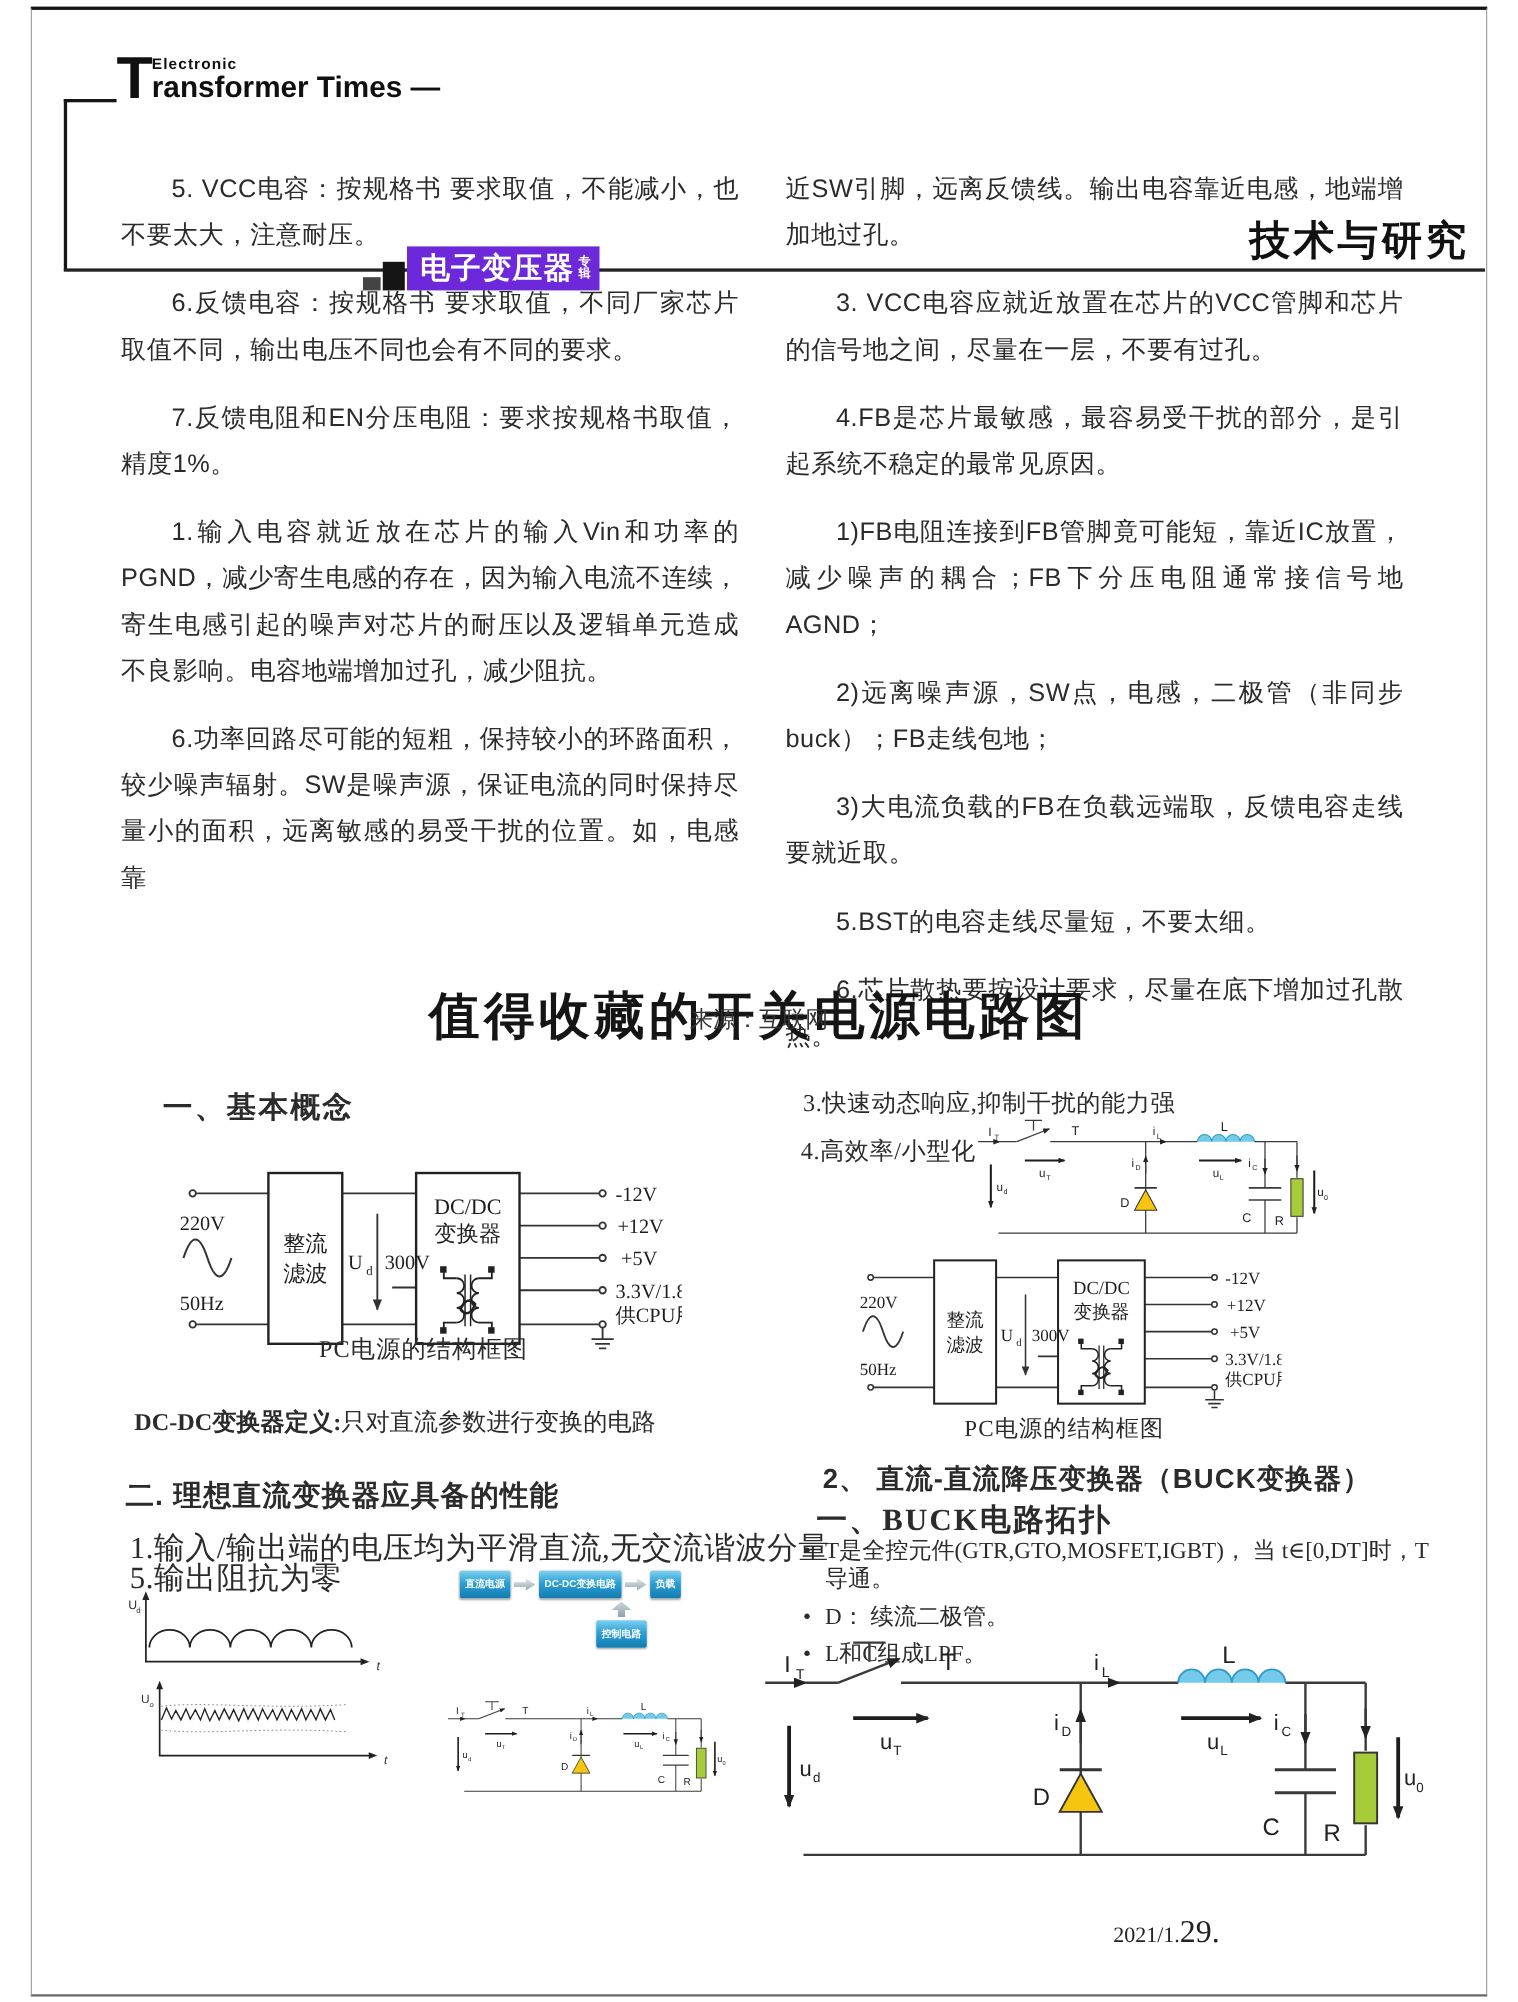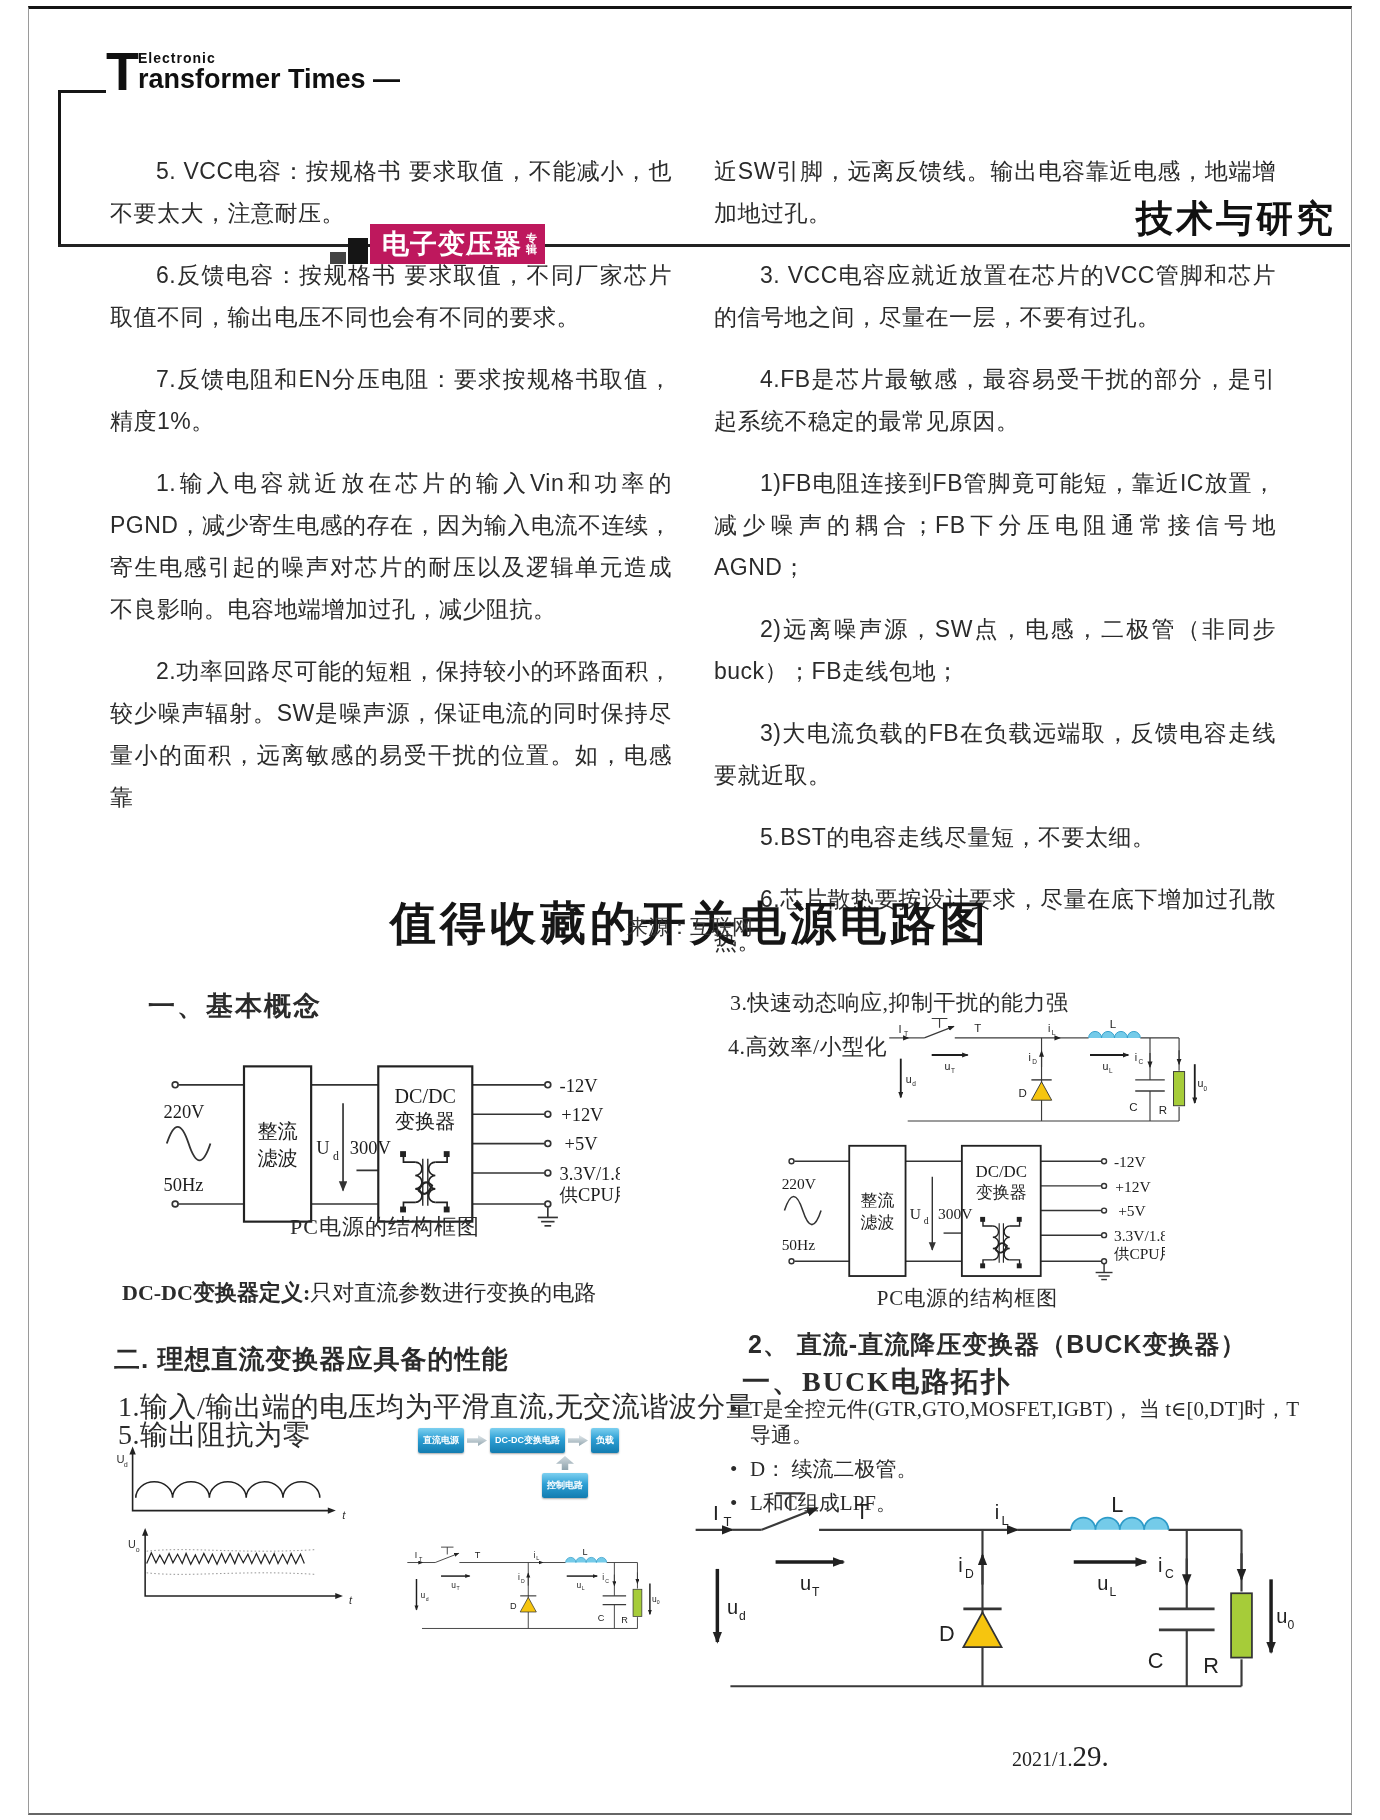--- a/index.html
+++ b/index.html
@@ -17,21 +17,21 @@
   .bracket-v{left:58px;top:90px;width:3px;height:156px;background:#161616;}
   .header-rule{left:58px;top:244px;width:1292px;height:3px;background:#222;}
   .logo{left:106px;top:48px;display:flex;align-items:flex-start;color:#101010;}
   .logo-t{font-size:54px;font-weight:800;line-height:46px;letter-spacing:-2px;}
   .logo-col{display:flex;flex-direction:column;margin-left:1px;margin-top:2px;}
   .logo-e{font-size:14px;font-weight:800;letter-spacing:1px;}
   .logo-m{font-size:27px;font-weight:800;line-height:26px;letter-spacing:0px;}
   .badge-wrap{left:330px;top:222px;display:flex;align-items:flex-end;height:42px;}
   .badge-step1{width:16px;height:12px;background:#444;margin-right:2px;}
   .badge-step2{width:20px;height:26px;background:#151515;margin-right:2px;}
-  .badge-box{height:40px;background:#be185d;color:#fff;display:flex;align-items:center;
+  .badge-box{height:40px;background:#6d28d9;color:#fff;display:flex;align-items:center;
              padding:0 8px 0 12px;}
   .badge-main{font-size:27px;font-weight:900;letter-spacing:1px;}
   .badge-sub{display:flex;flex-direction:column;font-size:11px;line-height:11px;
              margin-left:4px;font-weight:700;}
   .section-title{right:44px;top:194px;font-size:37px;font-weight:900;letter-spacing:3px;
                  font-family:"Liberation Serif", serif;color:#111;}
 
   
   .col{width:562px;font-size:23px;line-height:42px;text-align:justify;letter-spacing:.5px;}
   .col p{margin:0 0 20px 0;text-indent:2em;}
@@ -106,21 +106,21 @@
     </span>
   </div>
 </div>
 <div class="abs section-title">技术与研究</div>
 
 <div class="abs col col-left">
   <p>5. VCC电容：按规格书 要求取值，不能减小，也不要太大，注意耐压。</p>
   <p>6.反馈电容：按规格书 要求取值，不同厂家芯片取值不同，输出电压不同也会有不同的要求。</p>
   <p>7.反馈电阻和EN分压电阻：要求按规格书取值，精度1%。</p>
   <p>1.输入电容就近放在芯片的输入Vin和功率的PGND，减少寄生电感的存在，因为输入电流不连续，寄生电感引起的噪声对芯片的耐压以及逻辑单元造成不良影响。电容地端增加过孔，减少阻抗。</p>
-  <p>2.功率回路尽可能的短粗，保持较小的环路面积，较少噪声辐射。SW是噪声源，保证电流的同时保持尽量小的面积，远离敏感的易受干扰的位置。如，电感靠</p>
+  <p>6.功率回路尽可能的短粗，保持较小的环路面积，较少噪声辐射。SW是噪声源，保证电流的同时保持尽量小的面积，远离敏感的易受干扰的位置。如，电感靠</p>
 </div>
 <div class="abs col col-right">
   <p class="noindent">近SW引脚，远离反馈线。输出电容靠近电感，地端增加地过孔。</p>
   <p>3. VCC电容应就近放置在芯片的VCC管脚和芯片的信号地之间，尽量在一层，不要有过孔。</p>
   <p>4.FB是芯片最敏感，最容易受干扰的部分，是引起系统不稳定的最常见原因。</p>
   <p>1)FB电阻连接到FB管脚竟可能短，靠近IC放置，减少噪声的耦合；FB下分压电阻通常接信号地AGND；</p>
   <p>2)远离噪声源，SW点，电感，二极管（非同步buck）；FB走线包地；</p>
   <p>3)大电流负载的FB在负载远端取，反馈电容走线要就近取。</p>
   <p>5.BST的电容走线尽量短，不要太细。</p>
   <p>6.芯片散热要按设计要求，尽量在底下增加过孔散热。</p>

